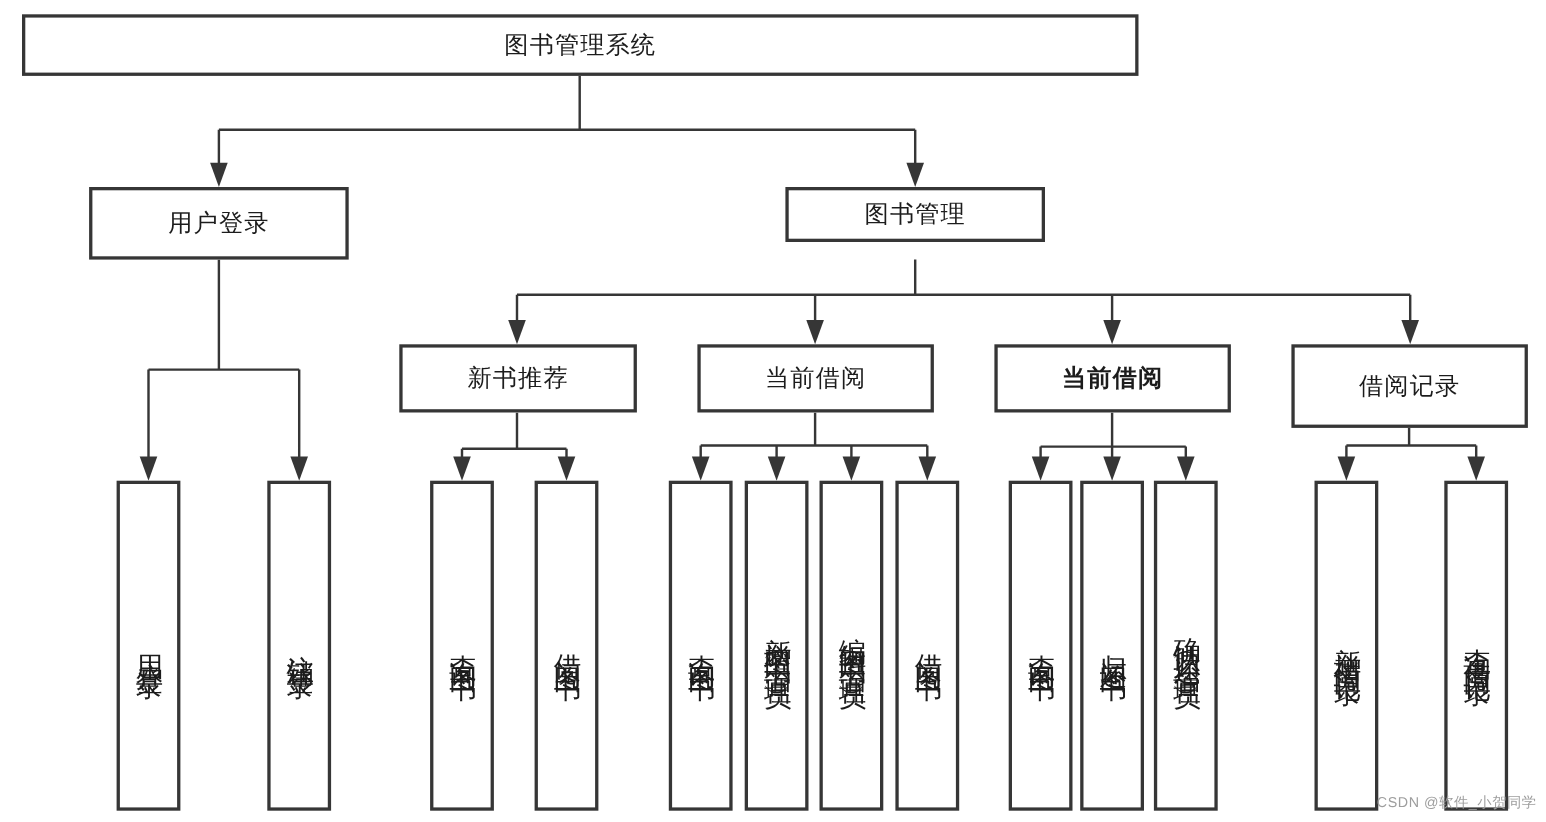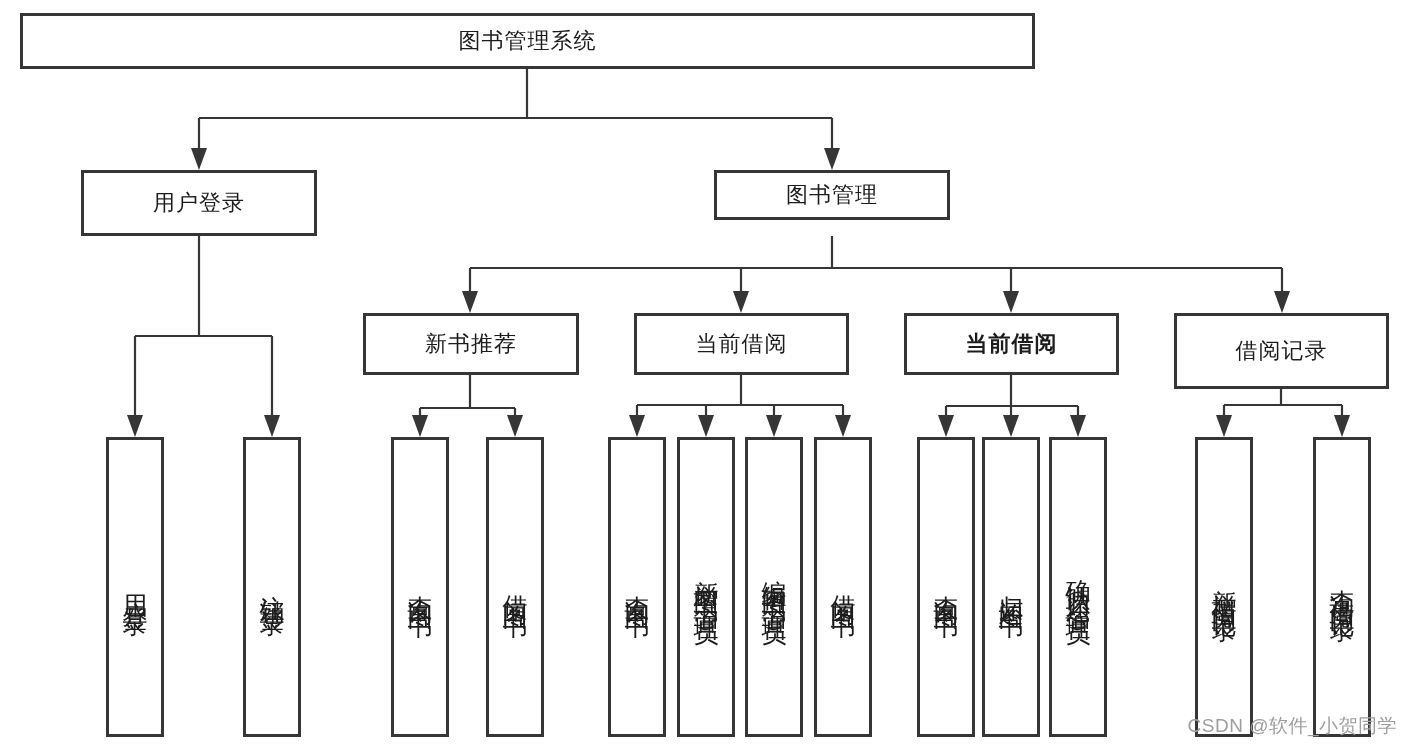--- a/index.html
+++ b/index.html
@@ -39,21 +39,21 @@
     justify-content: center;
     writing-mode: vertical-rl;
     font-size: 25px;
     letter-spacing: 6px;
     line-height: 1;
   }
   .watermark {
     position: absolute;
     right: 8px;
     bottom: 8px;
-    font-size: 19px;
+    font-size: 13px;
     color: #9e9e9e;
     letter-spacing: 0.5px;
     white-space: nowrap;
     margin-left: 28px;
   }
 </style>
 </head>
 <body>
 
 <div id="canvas">

